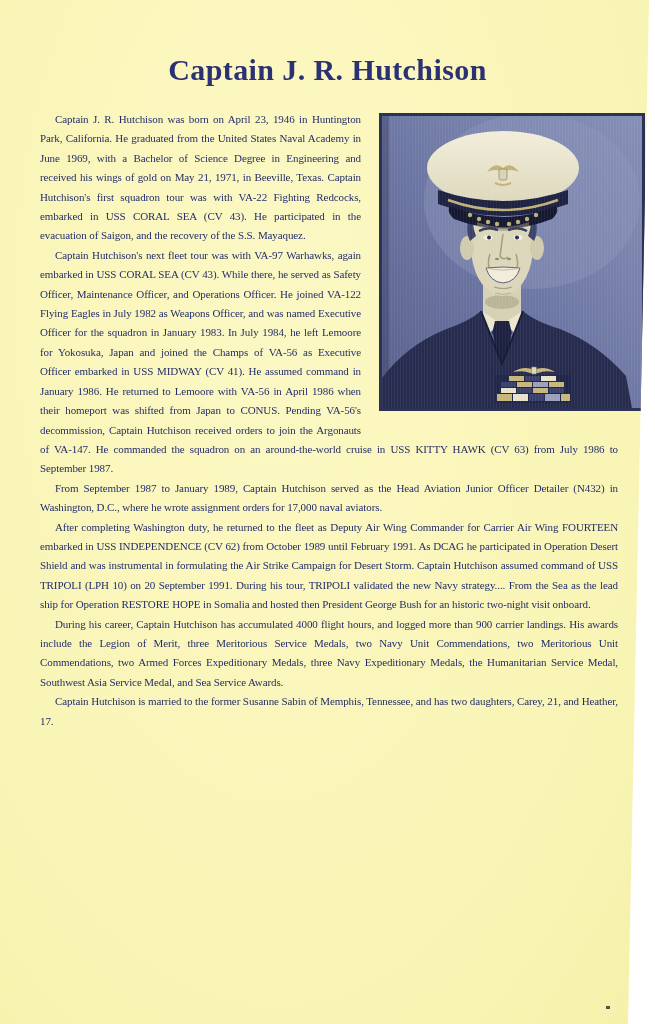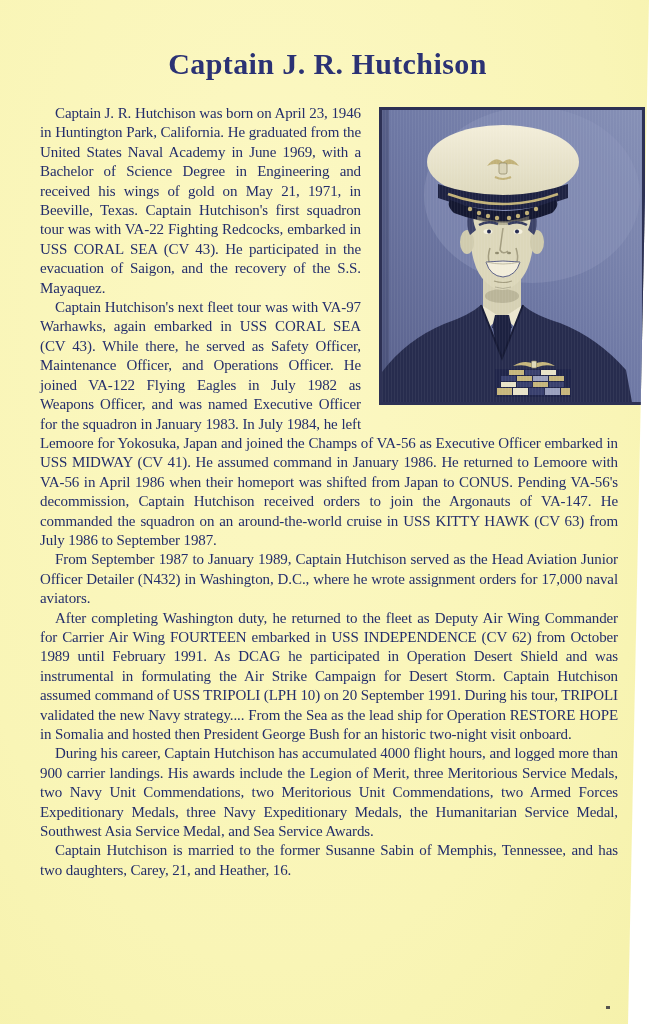--- a/index.html
+++ b/index.html
@@ -11,33 +11,33 @@
   }
   .page{
     position:relative;
     width:655px;height:1024px;
     background:radial-gradient(ellipse at 42% 30%, #fcf8c4 0%, #f9f5b6 65%, #f5f1aa 100%);
     clip-path:polygon(0 0, 649px 0, 628px 1024px, 0 1024px);
     color:#27306e;
     overflow:hidden;
   }
   .title{
-    margin:0;
+    margin:6px;
     padding-top:46px;
     text-align:center;
     font-size:30px;
     line-height:36px;
     font-weight:bold;
     letter-spacing:0.4px;
     color:#2b3274;
   }
   .article{
     margin:22px 37px 0 40px;
     text-align:justify;
-    font-size:15px;
+    font-size:11px;
     line-height:19.4px;
     letter-spacing:-0.1px;
     color:#242e6b;
   }
   .article p{margin:0;text-indent:15px;}
   .photo-frame{
     float:right;
     width:260px;height:292px;
     border:3px solid #2d3154;
     margin:3px -27px 14px 18px;
@@ -162,17 +162,17 @@
 
         <rect width="260" height="292" fill="url(#scan)"></rect>
       </svg>
     </div>
 
     <p>Captain J. R. Hutchison was born on April 23, 1946 in Huntington Park, California. He graduated from the United States Naval Academy in June 1969, with a Bachelor of Science Degree in Engineering and received his wings of gold on May 21, 1971, in Beeville, Texas. Captain Hutchison's first squadron tour was with VA-22 Fighting Redcocks, embarked in USS CORAL SEA (CV 43). He participated in the evacuation of Saigon, and the recovery of the S.S. Mayaquez.</p>
     <p>Captain Hutchison's next fleet tour was with VA-97 Warhawks, again embarked in USS CORAL SEA (CV 43). While there, he served as Safety Officer, Maintenance Officer, and Operations Officer. He joined VA-122 Flying Eagles in July 1982 as Weapons Officer, and was named Executive Officer for the squadron in January 1983. In July 1984, he left Lemoore for Yokosuka, Japan and joined the Champs of VA-56 as Executive Officer embarked in USS MIDWAY (CV 41). He assumed command in January 1986. He returned to Lemoore with VA-56 in April 1986 when their homeport was shifted from Japan to CONUS. Pending VA-56's decommission, Captain Hutchison received orders to join the Argonauts of VA-147. He commanded the squadron on an around-the-world cruise in USS KITTY HAWK (CV 63) from July 1986 to September 1987.</p>
     <p>From September 1987 to January 1989, Captain Hutchison served as the Head Aviation Junior Officer Detailer (N432) in Washington, D.C., where he wrote assignment orders for 17,000 naval aviators.</p>
     <p>After completing Washington duty, he returned to the fleet as Deputy Air Wing Commander for Carrier Air Wing FOURTEEN embarked in USS INDEPENDENCE (CV 62) from October 1989 until February 1991. As DCAG he participated in Operation Desert Shield and was instrumental in formulating the Air Strike Campaign for Desert Storm. Captain Hutchison assumed command of USS TRIPOLI (LPH 10) on 20 September 1991. During his tour, TRIPOLI validated the new Navy strategy.... From the Sea as the lead ship for Operation RESTORE HOPE in Somalia and hosted then President George Bush for an historic two-night visit onboard.</p>
     <p>During his career, Captain Hutchison has accumulated 4000 flight hours, and logged more than 900 carrier landings. His awards include the Legion of Merit, three Meritorious Service Medals, two Navy Unit Commendations, two Meritorious Unit Commendations, two Armed Forces Expeditionary Medals, three Navy Expeditionary Medals, the Humanitarian Service Medal, Southwest Asia Service Medal, and Sea Service Awards.</p>
-    <p>Captain Hutchison is married to the former Susanne Sabin of Memphis, Tennessee, and has two daughters, Carey, 21, and Heather, 16.</p>
+    <p>Captain Hutchison is married to the former Susanne Sabin of Memphis, Tennessee, and has two daughters, Carey, 21, and Heather, 17.</p>
   </div>
 
   <div class="speck"></div>
 </div>
 
 </body></html>

